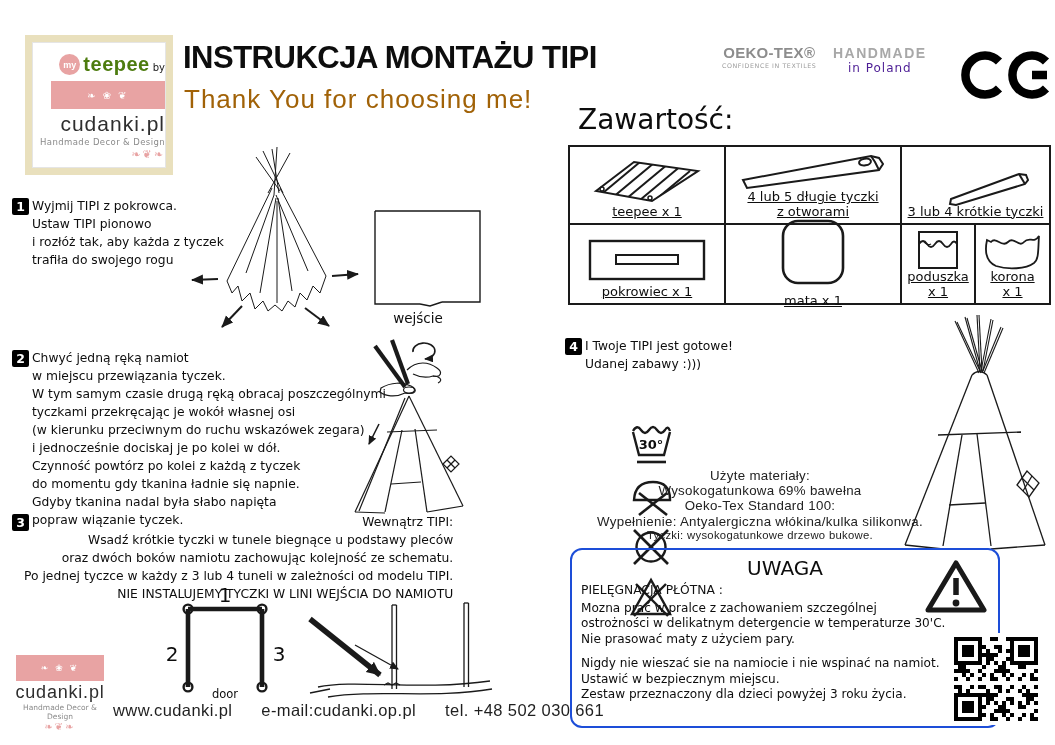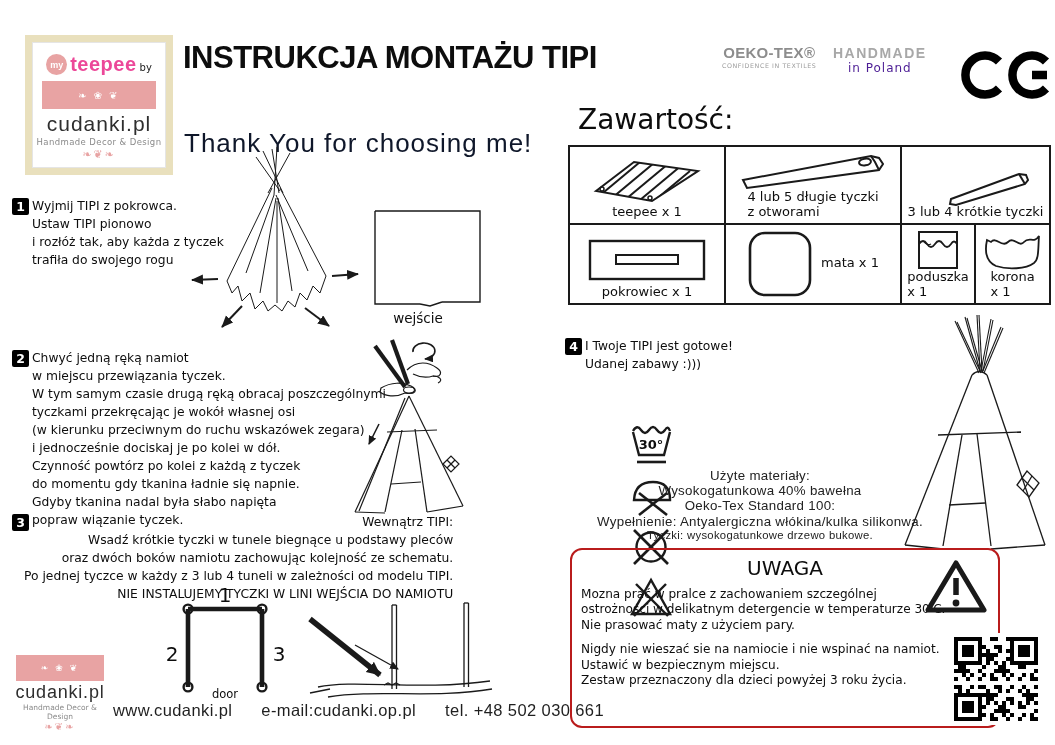--- a/index.html
+++ b/index.html
@@ -3,65 +3,65 @@
 <meta charset="utf-8">
 <style>
   * { margin:0; padding:0; box-sizing:border-box; }
   html,body { width:1055px; height:745px; background:#fff; }
   body { font-family:"DejaVu Sans", sans-serif; color:#111; position:relative; overflow:hidden; }
   .abs { position:absolute; }
   .ml { white-space:pre-line; }
 
   
   .logo-box { left:25px; top:35px; width:148px; height:140px; border:7px solid #e9e0bd; background:#fff; }
-  .logo-inner { width:100%; height:100%; border:1px solid #e5e5e5; display:flex; flex-direction:column; align-items:center; padding-top:10px; }
+  .logo-inner { width:100%; height:100%; border:1px solid #e5e5e5; display:flex; flex-direction:column; align-items:flex-end; padding-top:10px; }
   .logo-row { display:flex; align-items:center; gap:3px; }
   .logo-my { width:21px; height:21px; border-radius:50%; background:#e8a3a3; color:#fff; font-size:9px; display:flex; align-items:center; justify-content:center; font-weight:bold; font-family:"Liberation Sans",sans-serif; }
-  .logo-teepee { font-family:"Liberation Sans",sans-serif; font-size:20px; font-weight:600; letter-spacing:.5px; color:#ec4899; }
+  .logo-teepee { font-family:"Liberation Sans",sans-serif; font-size:20px; font-weight:600; letter-spacing:.5px; color:#4d7c0f; }
   .logo-by { font-size:10px; color:#1a1a1a; margin-top:6px; }
   .logo-banner { margin-top:5px; width:114px; height:28px; background:#e8a3a3; color:#fff; display:flex; align-items:center; justify-content:center; font-size:10px; letter-spacing:2px; }
   .logo-site { margin-top:3px; font-family:"Liberation Sans",sans-serif; font-size:21px; font-weight:400; letter-spacing:1px; color:#2e2e2e; }
   .logo-tag { font-size:8.5px; color:#8a8a8a; letter-spacing:.4px; margin-top:1px; }
   .logo-flourish { color:#e8a3a3; font-size:11px; margin-top:1px; letter-spacing:2px; }
 
   
   .page-title { left:183px; top:40px; font-family:"Liberation Sans",sans-serif; font-size:31px; font-weight:700; letter-spacing:-.5px; color:#0d0d0d; }
-  .page-subtitle { left:184px; top:84px; font-family:"Liberation Sans",sans-serif; font-size:26px; font-weight:300; letter-spacing:1px; color:#0f172a;margin-top:44px; }
+  .page-subtitle { left:184px; top:84px; font-family:"Liberation Sans",sans-serif; font-size:26px; font-weight:300; letter-spacing:1px; color:#a16207; }
 
   
   .oeko { left:722px; top:44px; text-align:center; }
   .oeko-t { font-family:"Liberation Sans",sans-serif; font-weight:700; font-size:15px; color:#8d8d8d; letter-spacing:.3px; }
   .oeko-s { font-size:6.3px; color:#9c9c9c; letter-spacing:.6px; margin-top:1px; }
   .hm { left:833px; top:45px; text-align:center; }
   .hm-t { font-family:"Liberation Sans",sans-serif; font-weight:700; font-size:14px; color:#a8a8a8; letter-spacing:1.5px; }
   .hm-s { font-size:12px; color:#4c1d95; letter-spacing:1px; margin-top:0px; }
   .ce { left:958px; top:48px; }
 
   
   .zaw { left:578px; top:103px; font-size:28px; color:#0d0d0d; }
   .ctable { left:568px; top:145px; width:483px; border:2px solid #1a1a1a; display:grid; grid-template-columns:156px 176px 74px 73px; grid-template-rows:78px 78px; background:#fff; }
   .cell { border-right:2px solid #1a1a1a; border-bottom:2px solid #1a1a1a; display:flex; flex-direction:column; align-items:center; justify-content:flex-end; padding:3px 2px 4px; position:relative; }
   .cell svg { flex:0 0 auto; }
-  .cell .lbl { font-size:13px; line-height:14.5px; color:#0d0d0d; }
+  .cell .lbl { font-size:13px; text-align:center; line-height:14.5px; color:#0d0d0d;text-decoration:underline; }
   .cell.last-col { border-right:none; }
   .cell.last-row { border-bottom:none; }
   .cell.span2 { grid-column:3 / span 2; }
-  .cell.row-mat { flex-direction:row; justify-content:center; align-items:center; gap:8px; }
+  .cell.row-mat { flex-direction:column; justify-content:center; align-items:center; gap:8px; }
 
   
   .step-marker { width:17px; height:17px; background:#000; color:#fff; border-radius:2px; display:flex; align-items:center; justify-content:center; font-size:12.5px; font-weight:bold; }
   .step-text { font-size:12.3px; line-height:18px; color:#0d0d0d; }
 
   
   .wash-row { left:628px; top:418px; display:flex; gap:3px;flex-direction:column; }
   .materials { left:560px; top:468px; width:400px; text-align:center; font-family:"Liberation Sans",sans-serif; font-weight:300; font-size:13.3px; line-height:15.2px; color:#222; letter-spacing:.3px; }
   .materials-small { left:560px; top:529px; width:400px; text-align:center; font-family:"Liberation Sans",sans-serif; font-size:11.3px; color:#222; letter-spacing:.3px; }
 
   
-  .uwaga { left:570px; top:548px; width:430px; height:180px; border:2px solid #b91c1c; border-radius:12px; padding:6px 9px; }
+  .uwaga { left:570px; top:548px; width:430px; height:180px; border:2px solid #1d4ed8; border-radius:12px; padding:6px 9px; }
   .uwaga-title { text-align:center; font-size:20px; color:#0d0d0d; margin-bottom:3px; }
   .uwaga h4 { font-size:12.3px; font-weight:400; margin:0; }
   .uwaga .blk { font-size:12.1px; line-height:15.4px; color:#0d0d0d; }
   .uwaga .gap { height:9px; }
   .warn-tri { position:absolute; right:10px; top:8px; }
 
   
   .qr { left:950px; top:633px; width:92px; height:92px; background:#fff; padding:4px; }
   .qr svg { display:block; }
 
@@ -378,32 +378,33 @@
     <line x1="40" y1="10" x2="6" y2="44" class="sk" stroke-width="2.6"></line>
   </svg>
   <svg width="46" height="48" viewBox="0 0 46 48">
     <path d="M23,9 L4,43 H42 Z" class="sk" stroke-width="2.4"></path>
     <line x1="8" y1="13" x2="40" y2="45" class="sk" stroke-width="2.4"></line>
     <line x1="38" y1="13" x2="6" y2="45" class="sk" stroke-width="2.4"></line>
   </svg>
 </div>
 
 <div class="abs materials ml">Użyte materiały:
-Wysokogatunkowa 40% bawełna
+Wysokogatunkowa 69% bawełna
 Oeko-Tex Standard 100:
 Wypełnienie: Antyalergiczna włókina/kulka silikonwa.</div>
 <div class="abs materials-small">Tyczki: wysokogatunkowe drzewo bukowe.</div>
 
 <div class="abs uwaga">
   <svg class="warn-tri" width="64" height="58" viewBox="0 0 64 58">
     <path d="M32,5 L60,52 H4 Z" class="sk" stroke-width="5" stroke-linejoin="round"></path>
     <line x1="32" y1="20" x2="32" y2="37" stroke="#1a1a1a" stroke-width="5.5"></line>
     <circle cx="32" cy="45" r="3.4" fill="#1a1a1a"></circle>
   </svg>
   <div class="uwaga-title">UWAGA</div>
+  <h4>PIELĘGNACJA PŁÓTNA :</h4>
   <div style="height:4px;"></div>
   <div class="blk ml">Mozna prać w pralce z zachowaniem szczególnej
 ostrożności w delikatnym detergencie w temperaturze 30'C.
 Nie prasować maty z użyciem pary.</div>
   <div class="gap"></div>
   <div class="blk ml">Nigdy nie wieszać sie na namiocie i nie wspinać na namiot.
 Ustawić w bezpiecznym miejscu.
 Zestaw przeznaczony dla dzieci powyżej 3 roku życia.</div>
 </div>
 

